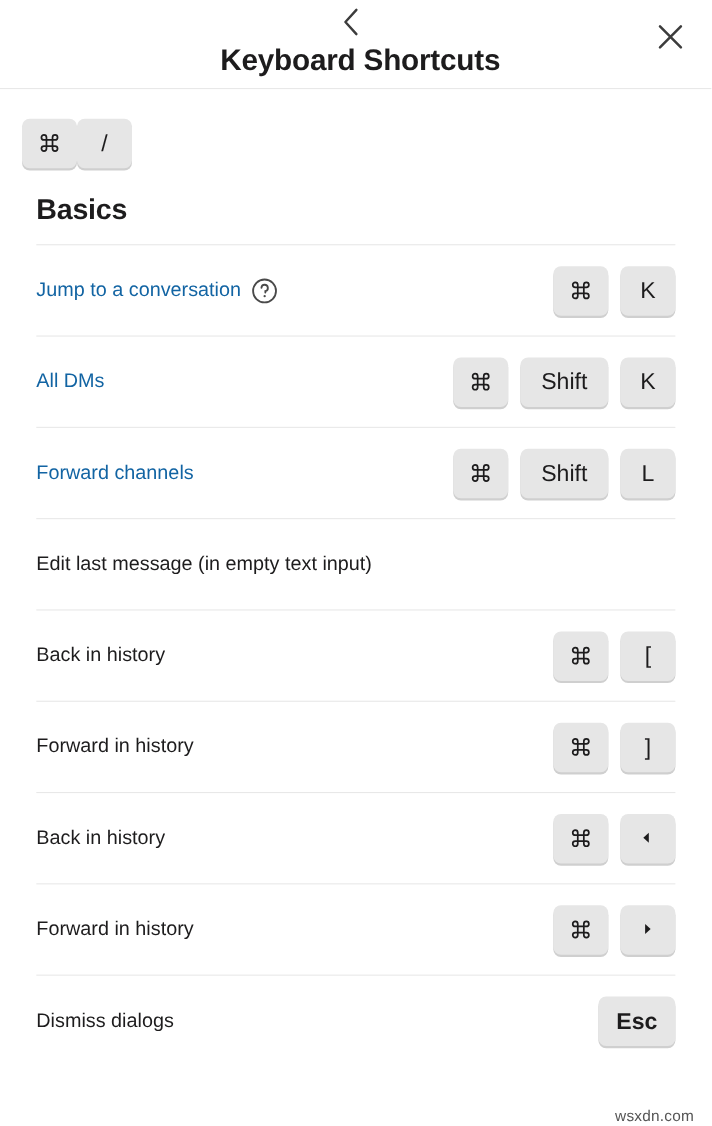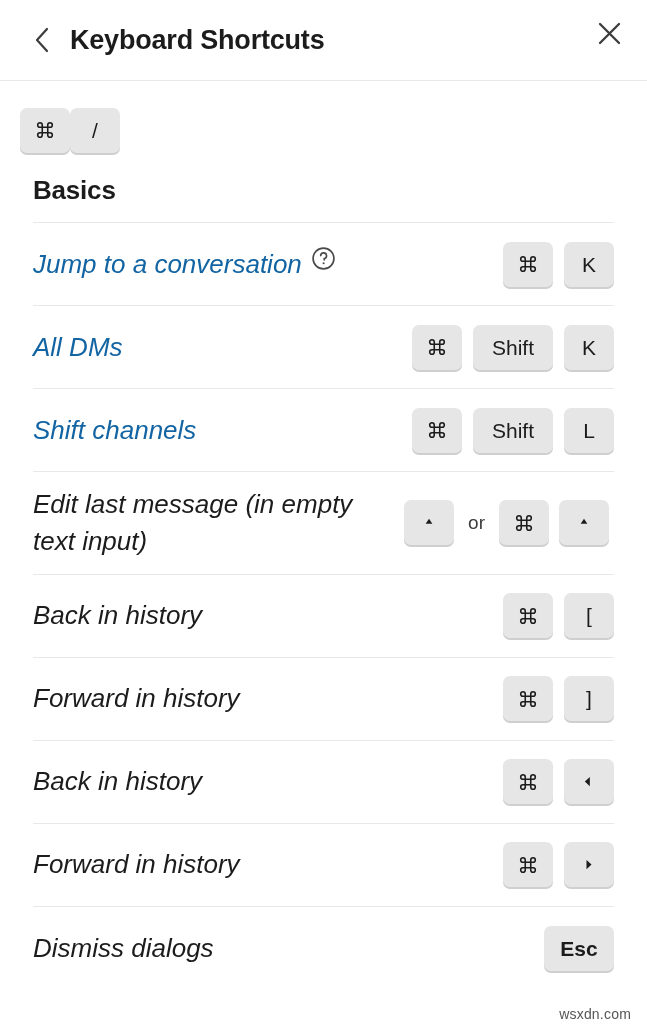--- a/index.html
+++ b/index.html
@@ -20,21 +20,22 @@
     overflow: hidden;
   }
 
   
   .header {
     position: relative;
     height: 81px;
     border-bottom: 1px solid #e8e8e8;
     display: flex;
     align-items: center;
-    padding: 0 32px;
+    padding: 0 4px;
+    flex-direction: column;
   }
   .back-btn {
     width: 30px;
     height: 40px;
     display: flex;
     align-items: center;
     justify-content: flex-start;
     background: none;
     border: none;
     cursor: pointer;
@@ -124,28 +125,27 @@
     align-items: center;
     justify-content: space-between;
     min-height: 83px;
     padding: 14px 0;
     border-bottom: 1px solid #e8e8e8;
     gap: 12px;
   }
   .row:last-child { border-bottom: none; }
 
   .row-label {
-    font-size: 26px;
+    font-size: 18px;
     color: #1d1c1d;
     line-height: 1.42;
     display: flex;
-    align-items: flex-start;
+    align-items: flex-end;
     flex-wrap: wrap;
     max-width: 420px;
-    font-style: italic;
   }
   .row-label.link { color: #1264a3; }
 
   .help-icon {
     display: inline-flex;
     align-items: center;
     margin-left: 9px;
     flex: 0 0 auto;
   }
   .help-icon svg { display: block; }
@@ -239,62 +239,38 @@
                   <path d="M9 9 h6 v6 h-6 z M9 9 V6.5 a2.5 2.5 0 1 0 -2.5 2.5 H9 M15 9 V6.5 a2.5 2.5 0 1 1 2.5 2.5 H15 M9 15 v2.5 a2.5 2.5 0 1 1 -2.5 -2.5 H9 M15 15 v2.5 a2.5 2.5 0 1 0 2.5 -2.5 H15" stroke="#1d1c1d" stroke-width="1.7" stroke-linejoin="round" stroke-linecap="round"></path>
                 </svg>
               </span>
             </span>
             <span class="key wide">Shift</span>
             <span class="key">K</span>
           </div>
         </div>
         <div class="row">
           <div class="row-label link">
-            <span>Shift channels</span>
+            <span>Forward channels</span>
           </div>
           <div class="row-keys">
             <span class="key">
               <span>
                 <svg width="22" height="22" viewBox="0 0 24 24" fill="none">
                   <path d="M9 9 h6 v6 h-6 z M9 9 V6.5 a2.5 2.5 0 1 0 -2.5 2.5 H9 M15 9 V6.5 a2.5 2.5 0 1 1 2.5 2.5 H15 M9 15 v2.5 a2.5 2.5 0 1 1 -2.5 -2.5 H9 M15 15 v2.5 a2.5 2.5 0 1 0 2.5 -2.5 H15" stroke="#1d1c1d" stroke-width="1.7" stroke-linejoin="round" stroke-linecap="round"></path>
                 </svg>
               </span>
             </span>
             <span class="key wide">Shift</span>
             <span class="key">L</span>
           </div>
         </div>
         <div class="row">
           <div class="row-label">
             <span>Edit last message (in empty text input)</span>
           </div>
-          <div class="row-keys with-sep">
-            <span class="key" style="margin: 0px 5px;">
-              <span>
-                <svg width="20" height="20" viewBox="0 0 24 24">
-                  <path d="M8 13 L12 7 L16 13 Z" fill="#1d1c1d"></path>
-                </svg>
-              </span>
-            </span>
-            <span class="key-sep">or</span>
-            <span class="key" style="margin: 0px 5px;">
-              <span>
-                <svg width="22" height="22" viewBox="0 0 24 24" fill="none">
-                  <path d="M9 9 h6 v6 h-6 z M9 9 V6.5 a2.5 2.5 0 1 0 -2.5 2.5 H9 M15 9 V6.5 a2.5 2.5 0 1 1 2.5 2.5 H15 M9 15 v2.5 a2.5 2.5 0 1 1 -2.5 -2.5 H9 M15 15 v2.5 a2.5 2.5 0 1 0 2.5 -2.5 H15" stroke="#1d1c1d" stroke-width="1.7" stroke-linejoin="round" stroke-linecap="round"></path>
-                </svg>
-              </span>
-            </span>
-            <span class="key" style="margin: 0px 5px;">
-              <span>
-                <svg width="20" height="20" viewBox="0 0 24 24">
-                  <path d="M8 13 L12 7 L16 13 Z" fill="#1d1c1d"></path>
-                </svg>
-              </span>
-            </span>
-          </div>
         </div>
         <div class="row">
           <div class="row-label">
             <span>Back in history</span>
           </div>
           <div class="row-keys">
             <span class="key">
               <span>
                 <svg width="22" height="22" viewBox="0 0 24 24" fill="none">
                   <path d="M9 9 h6 v6 h-6 z M9 9 V6.5 a2.5 2.5 0 1 0 -2.5 2.5 H9 M15 9 V6.5 a2.5 2.5 0 1 1 2.5 2.5 H15 M9 15 v2.5 a2.5 2.5 0 1 1 -2.5 -2.5 H9 M15 15 v2.5 a2.5 2.5 0 1 0 2.5 -2.5 H15" stroke="#1d1c1d" stroke-width="1.7" stroke-linejoin="round" stroke-linecap="round"></path>

